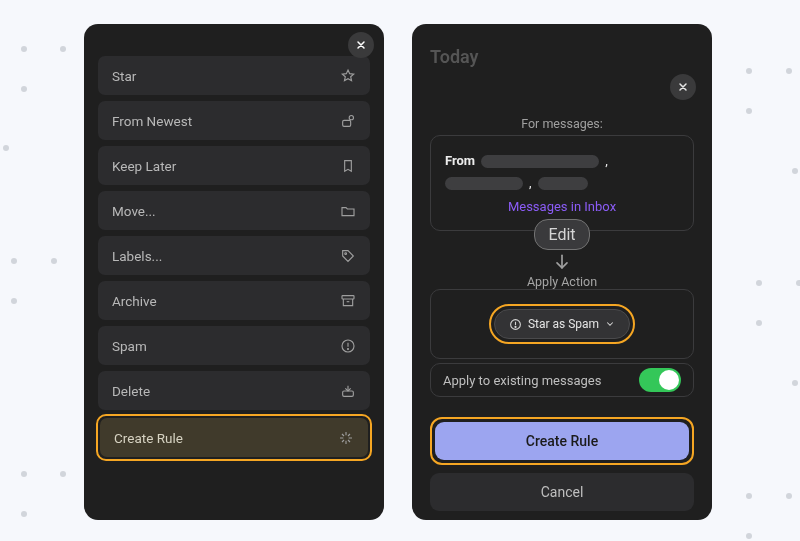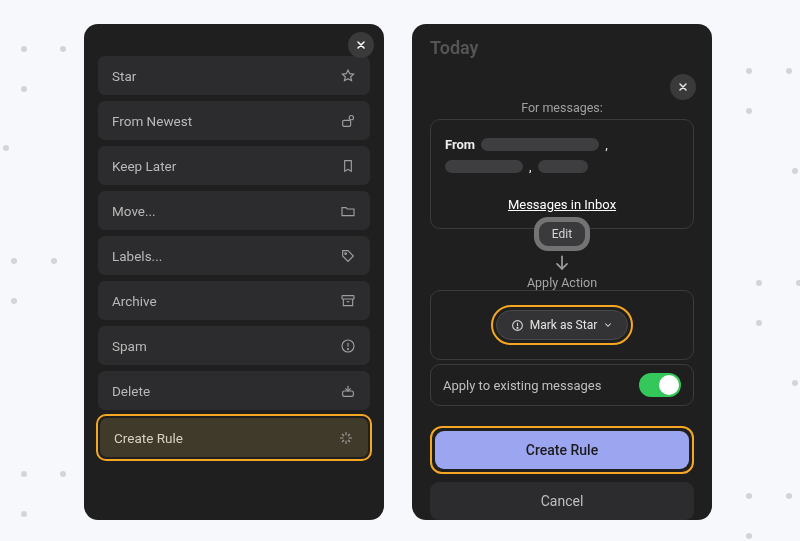--- a/index.html
+++ b/index.html
@@ -45,33 +45,33 @@
   .content { padding: 40px 18px 12px 18px; display:flex; flex-direction:column; align-items:center; }
   .forlabel { color: #A0A0A0; font-size: 12.5px; margin-bottom: 4px; }
   .card {
     border: 1px solid #3B3B3D; border-radius: 10px; width: 100%;
     padding: 14px 14px 12px 14px; text-align: center; color:#D0D0D0; font-size:13px;
     line-height: 1.7;
   }
   .fromrow { display:flex; align-items:center; justify-content:flex-start; gap: 6px; flex-wrap:wrap; }
   .blur { background: #3E3E40; border-radius: 10px; height: 13px; display:inline-block; }
   .editpill {
-    margin-top: -12px; background: #3A3A3C; color:#D5D5D5; font-size:12px;
-    padding: 5px 13px; border-radius: 14px; border: 5px solid #737373;
+    margin-top: -12px; background: #3A3A3C; color:#D5D5D5; font-size:16px;
+    padding: 5px 13px; border-radius: 14px; border: 1px solid #737373;
   }
   .arrowdown { color:#A0A0A0; font-size: 22px; margin: 2px 0 0 0; }
   .applylabel { color: #A5A5A5; font-size: 12.5px; margin-top: 2px; }
   .chipwrap { padding: 14px 0; border: 1px solid #3B3B3D; border-radius: 10px; width: 100%; display:flex; justify-content:center; }
   .chiphl { border: 2.5px solid #F5A623; border-radius: 23px; padding: 3px; }
   .chip {
     display:flex; align-items:center; gap:6px; background:#333335; color:#E3E3E3;
     font-size: 12px; padding: 7px 14px; border-radius: 16px; border:1px solid #4A4A4C;
   }
   .togglerow {
-    border: 1px solid #3B3B3D; border-radius: 10px; width: 100%; height: 42px;
+    border: 1px solid #3B3B3D; border-radius: 10px; width: 100%; height: 34px;
     display:flex; align-items:center; justify-content:space-between; padding: 0 12px;
     color:#BFBFBF; font-size: 13px; margin-top: 4px;
   }
   .toggle {
     width: 42px; height: 24px; background:#34C759; border-radius: 12px; position:relative;
   }
   .toggle::after {
     content: ""; position:absolute; right:2px; top:2px; width:20px; height:20px;
     background:#fff; border-radius:50%;
   }
@@ -241,21 +241,21 @@
         <div class="fromrow">
           <b style="color:#ECECEC;">From</b>
           <span class="blur" style="width:118px;"></span>
             <span style="color:#ECECEC;">,</span>
         </div>
         <div class="fromrow">
           <span class="blur" style="width:78px;"></span>
             <span style="color:#ECECEC;">,</span>
           <span class="blur" style="width:50px;"></span>
         </div>
-        <div style="color:#ffffff; margin-top:16px;text-decoration:underline;">Messages in Inbox</div>
+        <div style="color:#8b5cf6; margin-top:2px;">Messages in Inbox</div>
       </div>
 
       <div class="editpill">
         <span>Edit</span>
       </div>
 
       <div class="arrowdown">
         <svg width="20" height="20" viewBox="0 0 24 24" fill="none" stroke="#A0A0A0" stroke-width="2" stroke-linecap="round">
             <path d="M12 4v15"></path>
             <path d="M6 13l6 6 6-6"></path>
@@ -267,21 +267,21 @@
       <div class="chipwrap">
         <div class="chiphl">
           <div class="chip">
             <span>
               <svg width="13" height="13" viewBox="0 0 24 24" fill="none" stroke="#D5D5D5" stroke-width="2">
                   <circle cx="12" cy="12" r="9"></circle>
                   <line x1="12" y1="7" x2="12" y2="13"></line>
                   <circle cx="12" cy="16.5" r="1" fill="#D5D5D5"></circle>
                 </svg>
             </span>
-            <span>Mark as Star</span>
+            <span>Star as Spam</span>
             <span>
               <svg width="10" height="10" viewBox="0 0 24 24" fill="none" stroke="#D5D5D5" stroke-width="2.5" stroke-linecap="round">
                   <path d="M6 9l6 6 6-6"></path>
                 </svg>
             </span>
           </div>
         </div>
       </div>
 
       <div class="togglerow">

